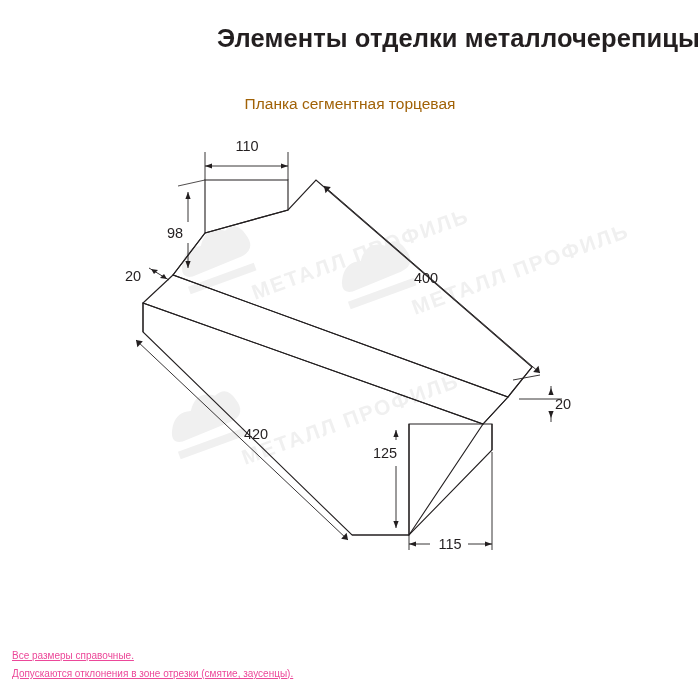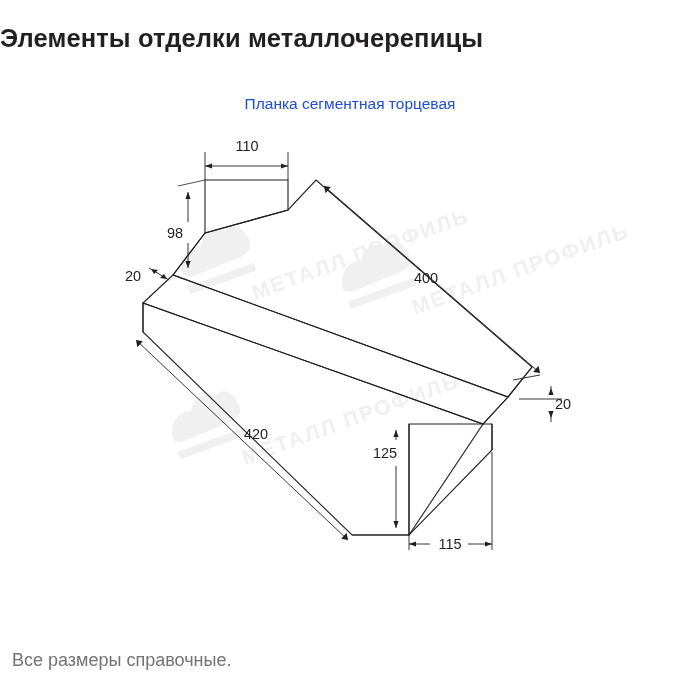--- a/index.html
+++ b/index.html
@@ -18,46 +18,47 @@
   .page {
     position: relative;
     width: 700px;
     height: 700px;
   }
   .title {
     position: absolute;
     top: 24px;
     left: 0;
     width: 700px;
-    text-align: left;
+    text-align: right;
     font-size: 25.5px;
     font-weight: bold;
     letter-spacing: 0.1px;
     color: #231f20;
   }
   .subtitle {
     position: absolute;
     top: 94px;
     left: 0;
     width: 700px;
     text-align: center;
     font-size: 15.5px;
     line-height: 20px;
-    color: #1d4ed8;
+    color: #a16207;
   }
   .drawing {
     position: absolute;
     top: 0;
     left: 0;
   }
   .footnote {
     position: absolute;
     left: 12px;
-    font-size: 18px;
-    color: #737373;
+    font-size: 10px;
+    color: #ec4899;
+    text-decoration: underline;
   }
   .footnote.line1 { top: 650px; }
   .footnote.line2 { top: 668px; }
   svg text {
     font-family: "Liberation Sans", sans-serif;
     fill: #231f20;
   }
   .dim-label {
     font-size: 14.5px;
   }
@@ -193,14 +194,15 @@
       <line x1="409" y1="544" x2="430" y2="544"></line>
       <line x1="468" y1="544" x2="492" y2="544"></line>
       <path d="M409 544 l7 -2.6 v5.2 z" fill="#231f20" stroke="none"></path>
       <path d="M492 544 l-7 -2.6 v5.2 z" fill="#231f20" stroke="none"></path>
     </g>
     <text class="dim-label" x="450" y="549" text-anchor="middle">115</text>
 
   </svg>
 
   <div class="footnote line1">Все размеры справочные.</div>
+  <div class="footnote line2">Допускаются отклонения в зоне отрезки (смятие, заусенцы).</div>
 
 </div>
 
 </body></html>

